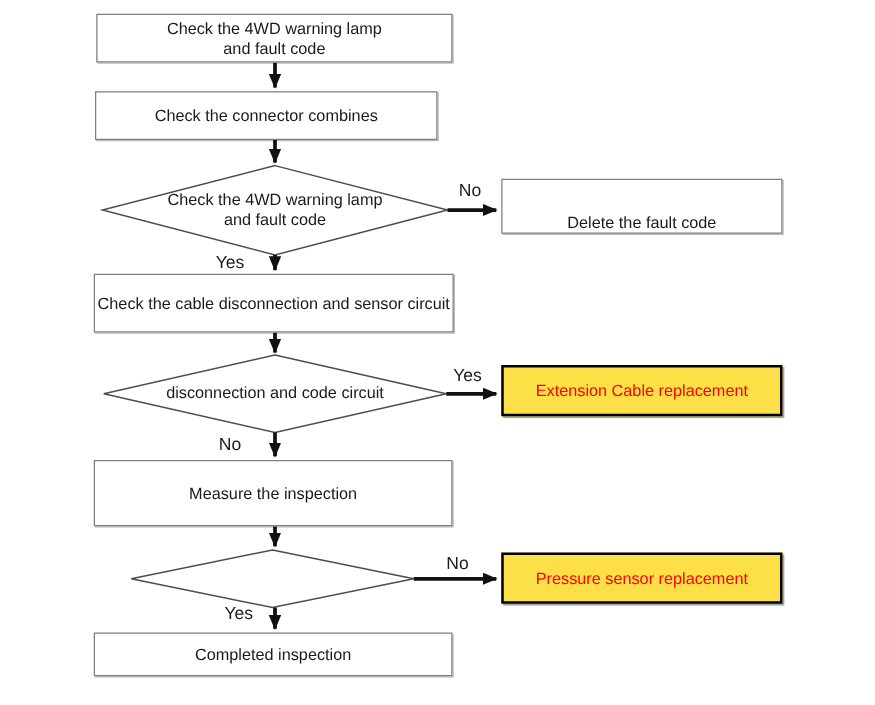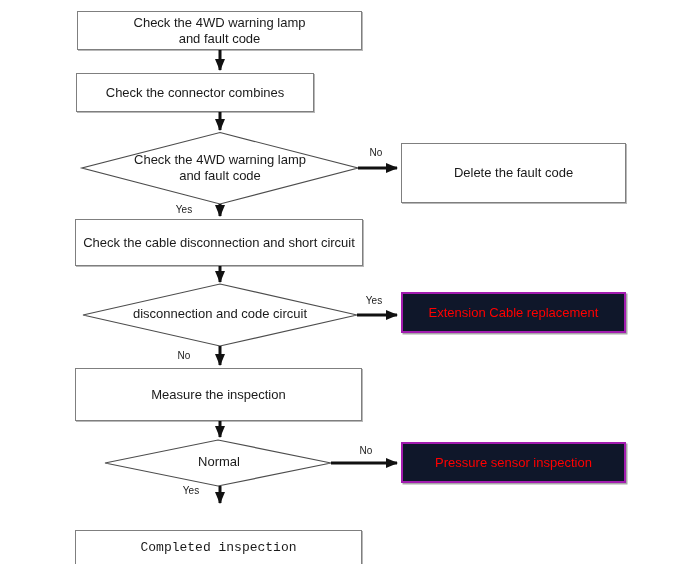--- a/index.html
+++ b/index.html
@@ -28,40 +28,40 @@
     font-size: 13px;
     line-height: 16px;
     color: #1a1a1a;
   }
   .rect {
     background: #ffffff;
     border: 1px solid #7f7f7f;
     box-shadow: 1px 1px 0 rgba(0,0,0,0.28);
   }
   .highlight {
-    background: #0f172a;
-    border: 2px solid #a21caf;
+    background: #fde047;
+    border: 2px solid #000000;
     color: #ff0000;
     box-shadow: 1.5px 1.5px 0 rgba(0,0,0,0.35);
   }
   .dtext {
     position: absolute;
     display: flex;
     flex-direction: column;
     align-items: center;
     justify-content: center;
     text-align: center;
     font-size: 13px;
     line-height: 16px;
     color: #1a1a1a;
   }
   .elabel {
     position: absolute;
     transform: translate(-50%, -50%);
-    font-size: 10px;
+    font-size: 14px;
     color: #1a1a1a;
     white-space: nowrap;
   }
 </style>
 </head>
 <body>
 
 <div class="stage">
 
   <svg class="connectors" viewBox="0 0 700 564" xmlns="http://www.w3.org/2000/svg">
@@ -86,60 +86,57 @@
     <line x1="358" y1="168" x2="397" y2="168" stroke="#111111" stroke-width="3" marker-end="url(#ah)"></line>
     <line x1="357" y1="315" x2="397" y2="315" stroke="#111111" stroke-width="3" marker-end="url(#ah)"></line>
     <line x1="331" y1="463" x2="397" y2="463" stroke="#111111" stroke-width="3" marker-end="url(#ah)"></line>
   </svg>
 
   <div class="node rect" style="left:77px; top:11px; width:285px; height:39px;">
     <div>Check the 4WD warning lamp</div>
     <div>and fault code</div>
   </div>
 
-  <div class="node rect" style="left:76px; top:73px; width:238px; height:39px;">
+  <div class="node rect" style="left:76px; top:73px; width:274px; height:39px;">
     <div>Check the connector combines</div>
   </div>
 
   <div class="node rect" style="left:75px; top:219px; width:288px; height:47px;">
-    <div>Check the cable disconnection and short circuit</div>
+    <div>Check the cable disconnection and sensor circuit</div>
   </div>
 
   <div class="node rect" style="left:75px; top:368px; width:287px; height:53px;">
     <div>Measure the inspection</div>
   </div>
 
-  <div class="node rect" style="left:75px; top:530px; width:287px; height:35px;font-family:Liberation Mono, monospace;">
+  <div class="node rect" style="left:75px; top:506px; width:287px; height:35px;">
     <div>Completed inspection</div>
   </div>
 
-  <div class="node rect" style="left:401px; top:143px; width:225px; height:60px;">
+  <div class="node rect" style="left:401px; top:143px; width:225px; height:44px;justify-content:flex-end;">
     <div>Delete the fault code</div>
   </div>
 
   <div class="node highlight" style="left:401px; top:292px; width:225px; height:41px;">
     <div>Extension Cable replacement</div>
   </div>
 
   <div class="node highlight" style="left:401px; top:442px; width:225px; height:41px;">
-    <div>Pressure sensor inspection</div>
+    <div>Pressure sensor replacement</div>
   </div>
 
   <div class="dtext" style="left:100px; top:140px; width:240px; height:56px;">
     <div>Check the 4WD warning lamp</div>
     <div>and fault code</div>
   </div>
 
   <div class="dtext" style="left:90px; top:304px; width:260px; height:20px;">
     <div>disconnection and code circuit</div>
   </div>
 
-  <div class="dtext" style="left:159px; top:452px; width:120px; height:20px;">
-    <div>Normal</div>
-  </div>
 
   <div class="elabel" style="left:376px; top:152px;">No</div>
   <div class="elabel" style="left:184px; top:209px;">Yes</div>
   <div class="elabel" style="left:374px; top:300px;">Yes</div>
   <div class="elabel" style="left:184px; top:355px;">No</div>
   <div class="elabel" style="left:366px; top:450px;">No</div>
   <div class="elabel" style="left:191px; top:490px;">Yes</div>
 
 </div>
 

